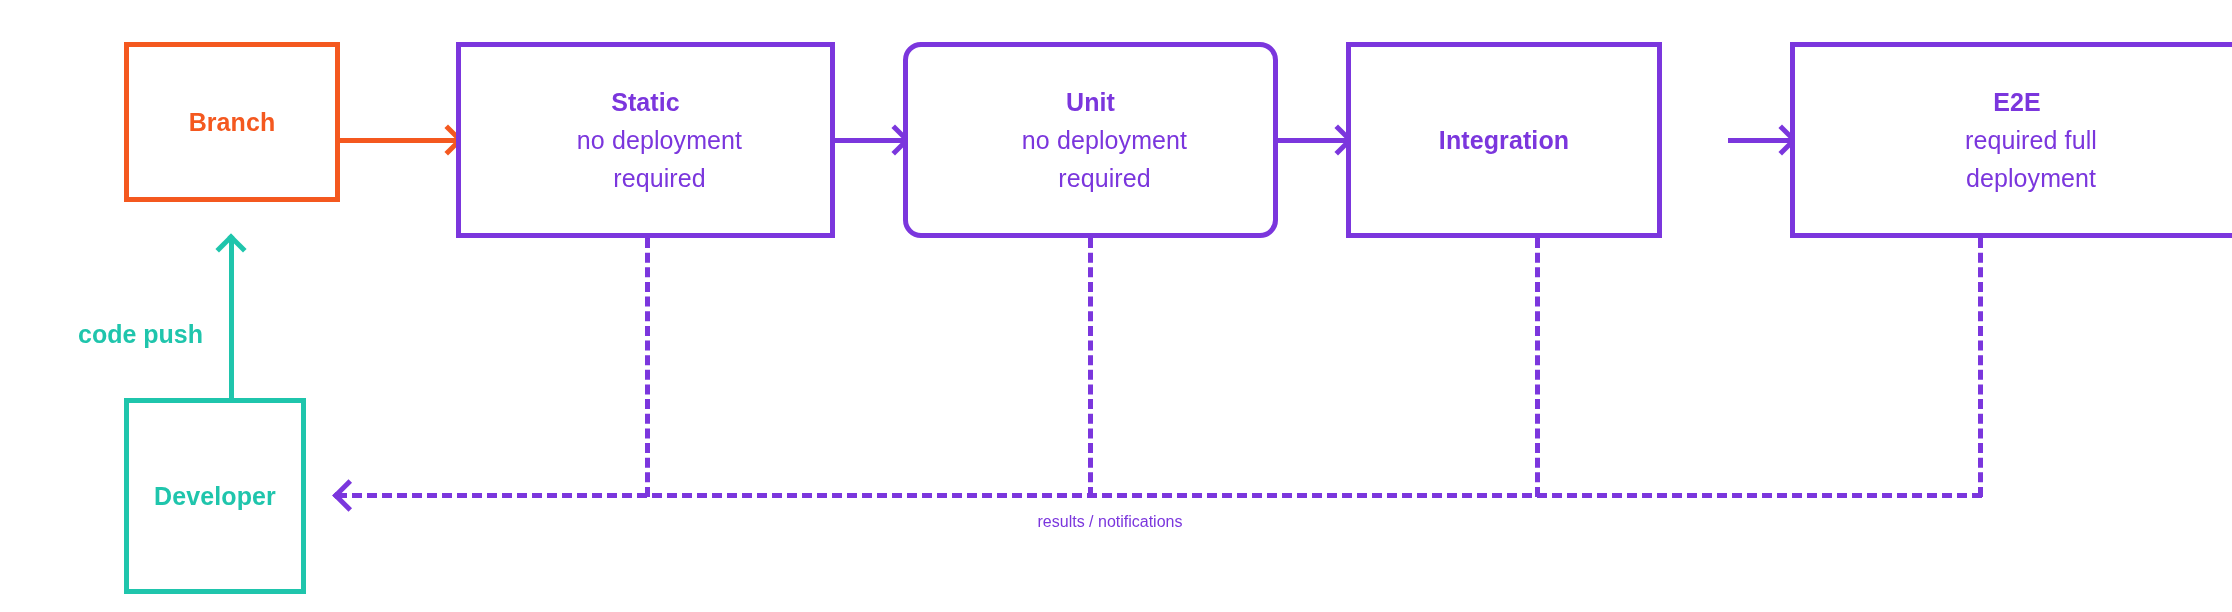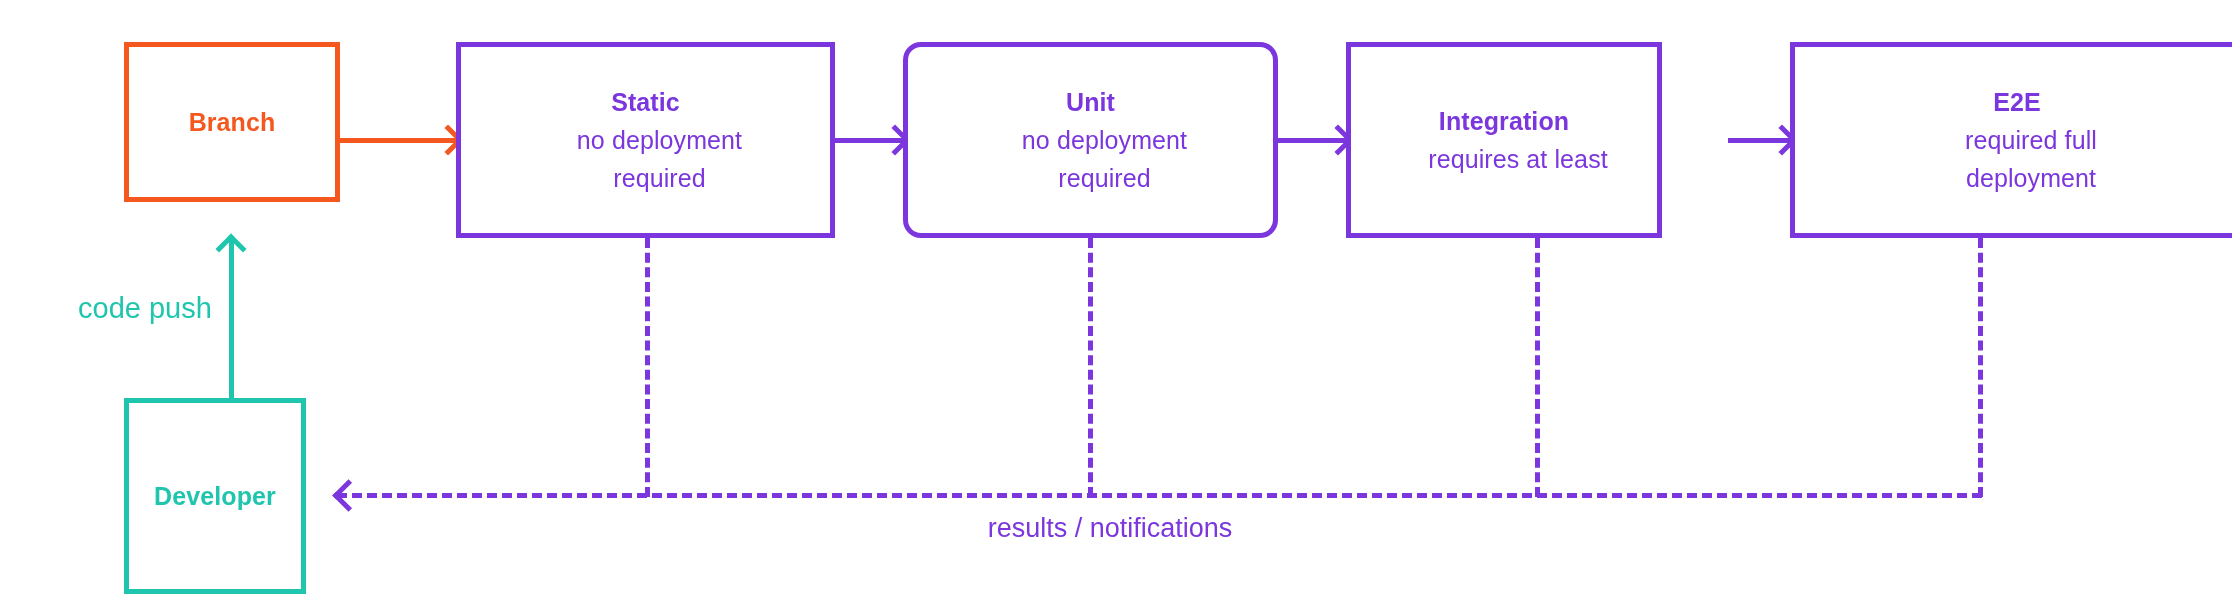--- a/index.html
+++ b/index.html
@@ -127,24 +127,25 @@
     width: 17px;
     height: 17px;
     border-top: 5px solid #1fc5ac;
     border-left: 5px solid #1fc5ac;
     transform: rotate(45deg);
     transform-origin: center;
   }
   .label-codepush {
     position: absolute;
     left: 78px;
-    top: 292px;
-    font-size: 29px;
+    top: 320px;
+    font-size: 25px;
     color: #1fc5ac;
     white-space: nowrap;
+    font-weight: bold;
   }
 
   
   .dash-v {
     position: absolute;
     top: 238px;
     width: 0;
     height: 259px;
     border-left: 5px dashed #7b36dd;
   }
@@ -171,21 +172,21 @@
     border-left: 5px solid #7b36dd;
     transform: rotate(45deg);
     transform-origin: center;
   }
   .label-results {
     position: absolute;
     top: 513px;
     left: 0;
     width: 2232px;
     text-align: center;
-    font-size: 27px;
+    font-size: 16px;
     color: #7b36dd;
     pointer-events: none;
   }
   .label-results span {
     position: relative;
     left: -6px;
   }
 </style>
 </head>
 <body>
@@ -218,21 +219,20 @@
     <div class="sub">required</div>
   </div>
 
   <div class="arrow-h arrow-purple a-unit-integ">
     <div class="shaft"></div>
     <div class="head"></div>
   </div>
 
   <div class="box box-stage stage-integration">
     <div class="title">Integration</div>
-    <div class="sub">requires at least</div>
   </div>
 
   <div class="arrow-h arrow-purple a-integ-e2e">
     <div class="shaft"></div>
     <div class="head"></div>
   </div>
 
   <div class="box box-stage stage-e2e">
     <div class="title">E2E</div>
     <div class="sub">required full</div>

